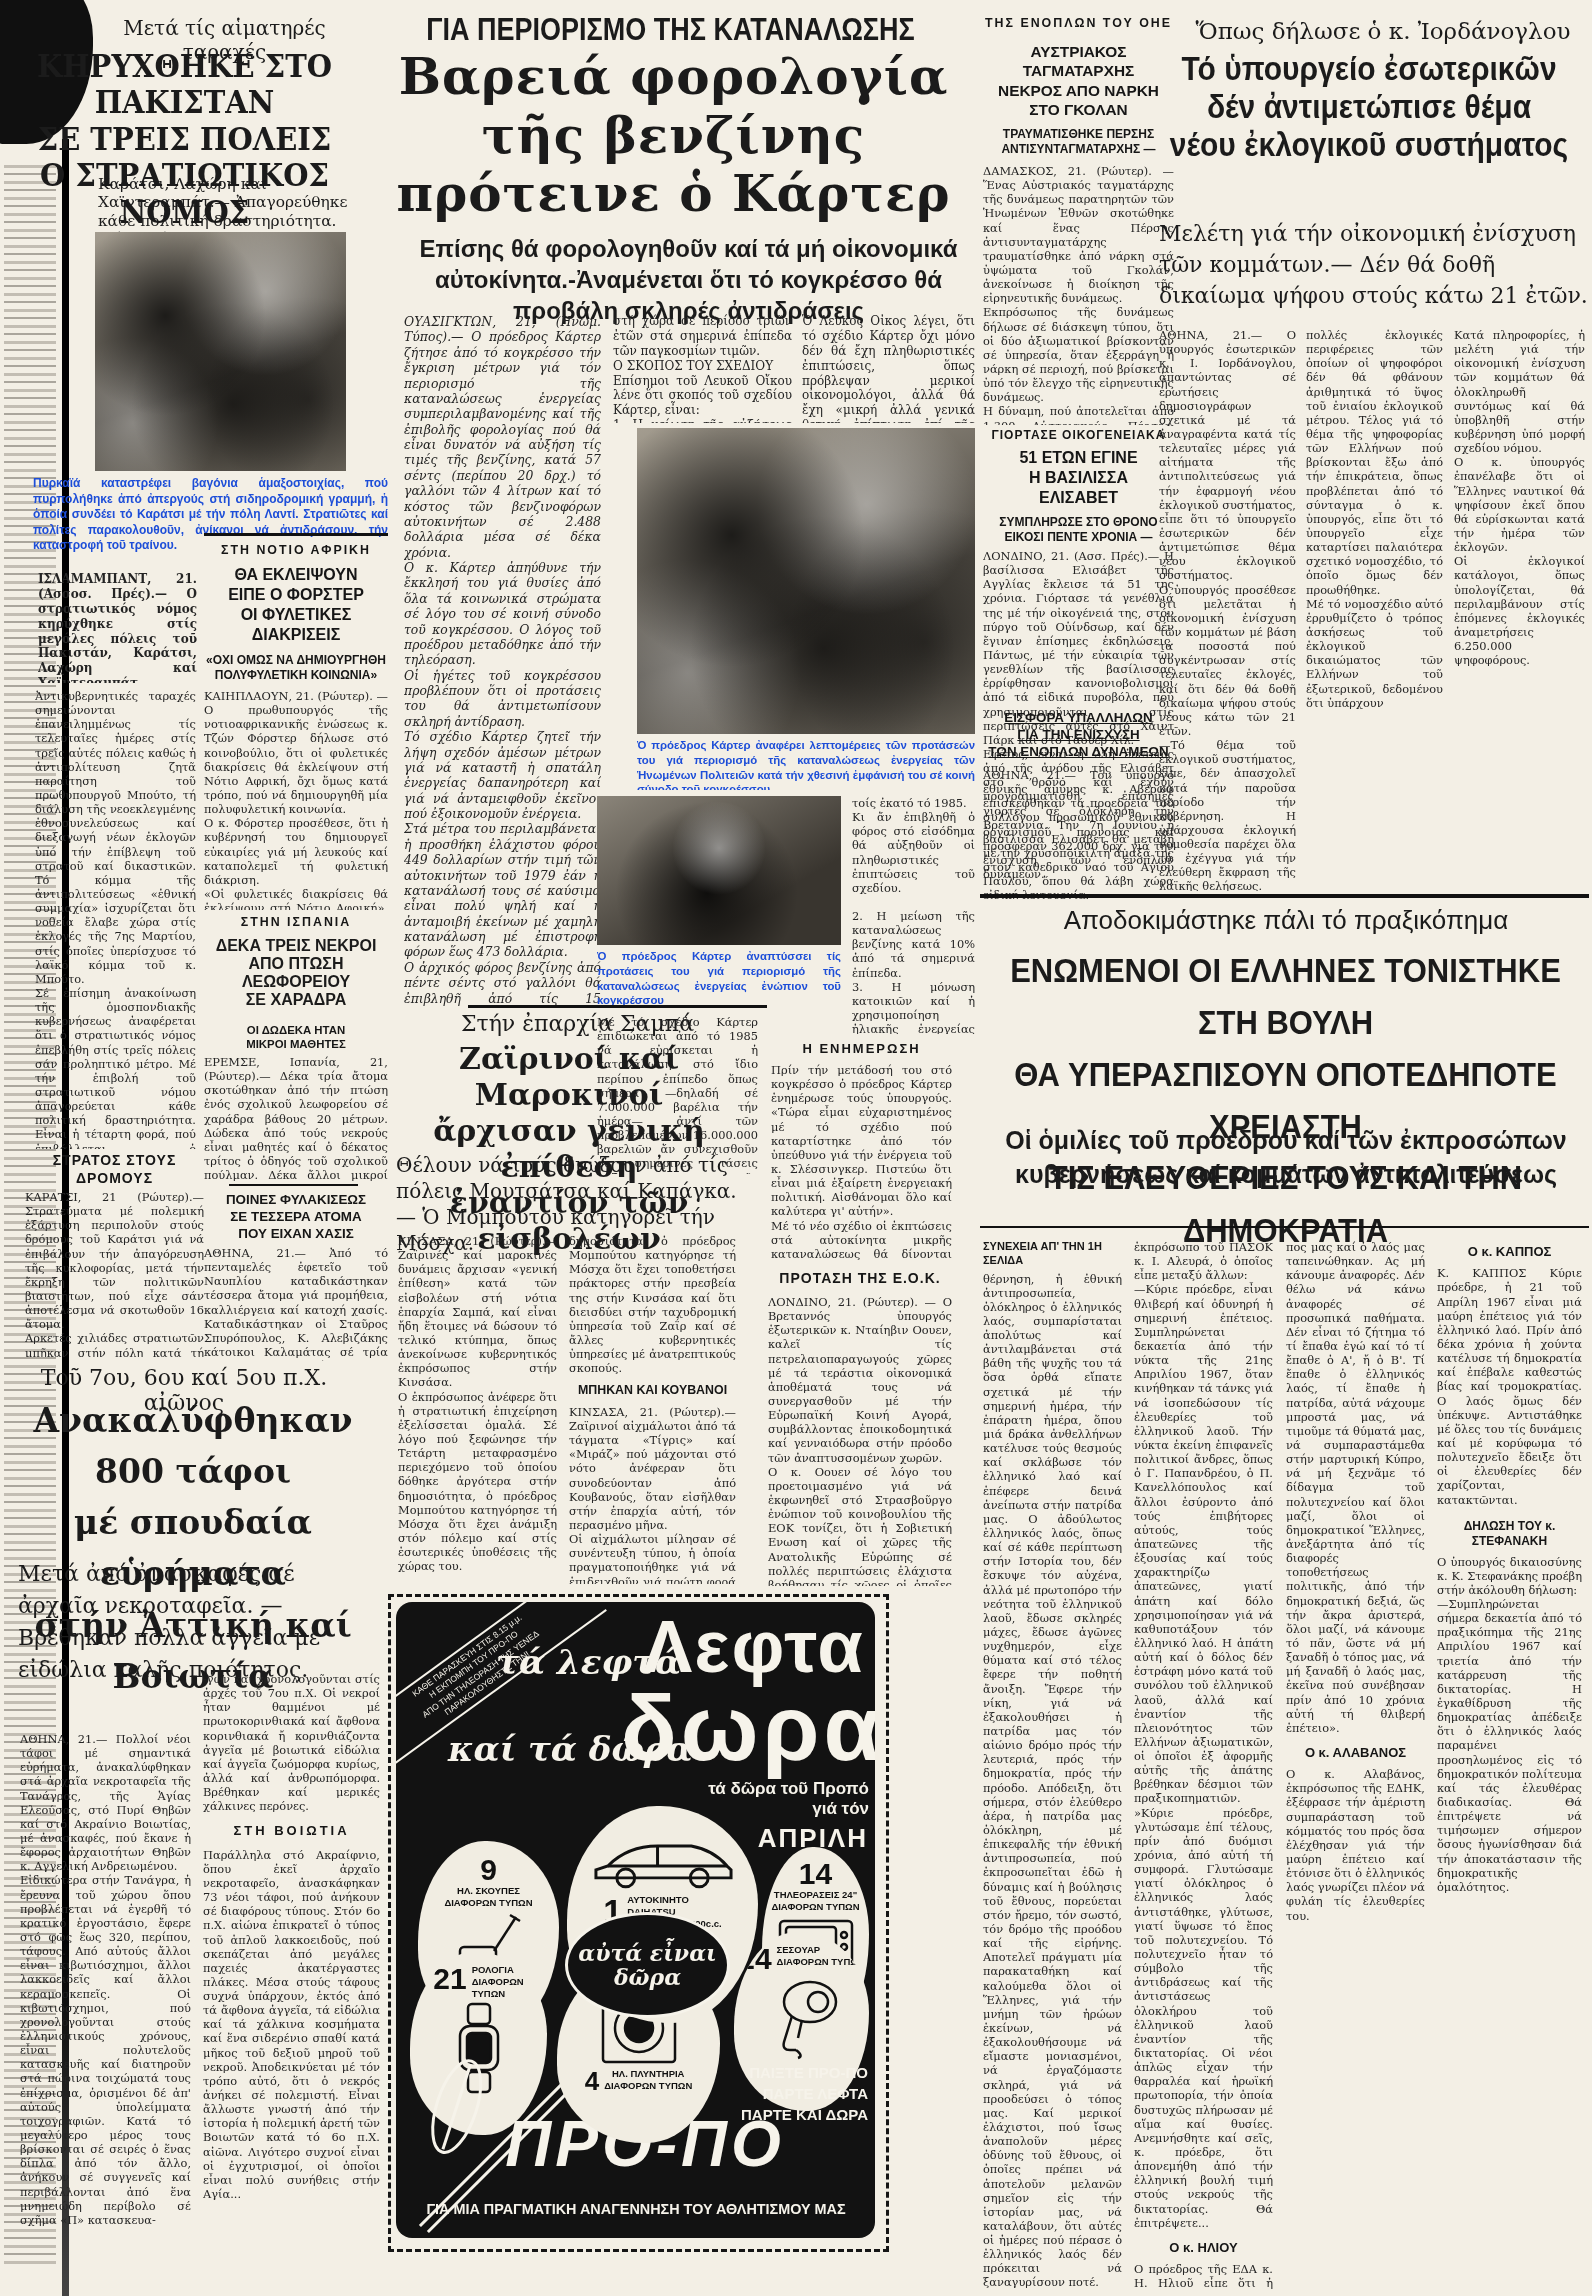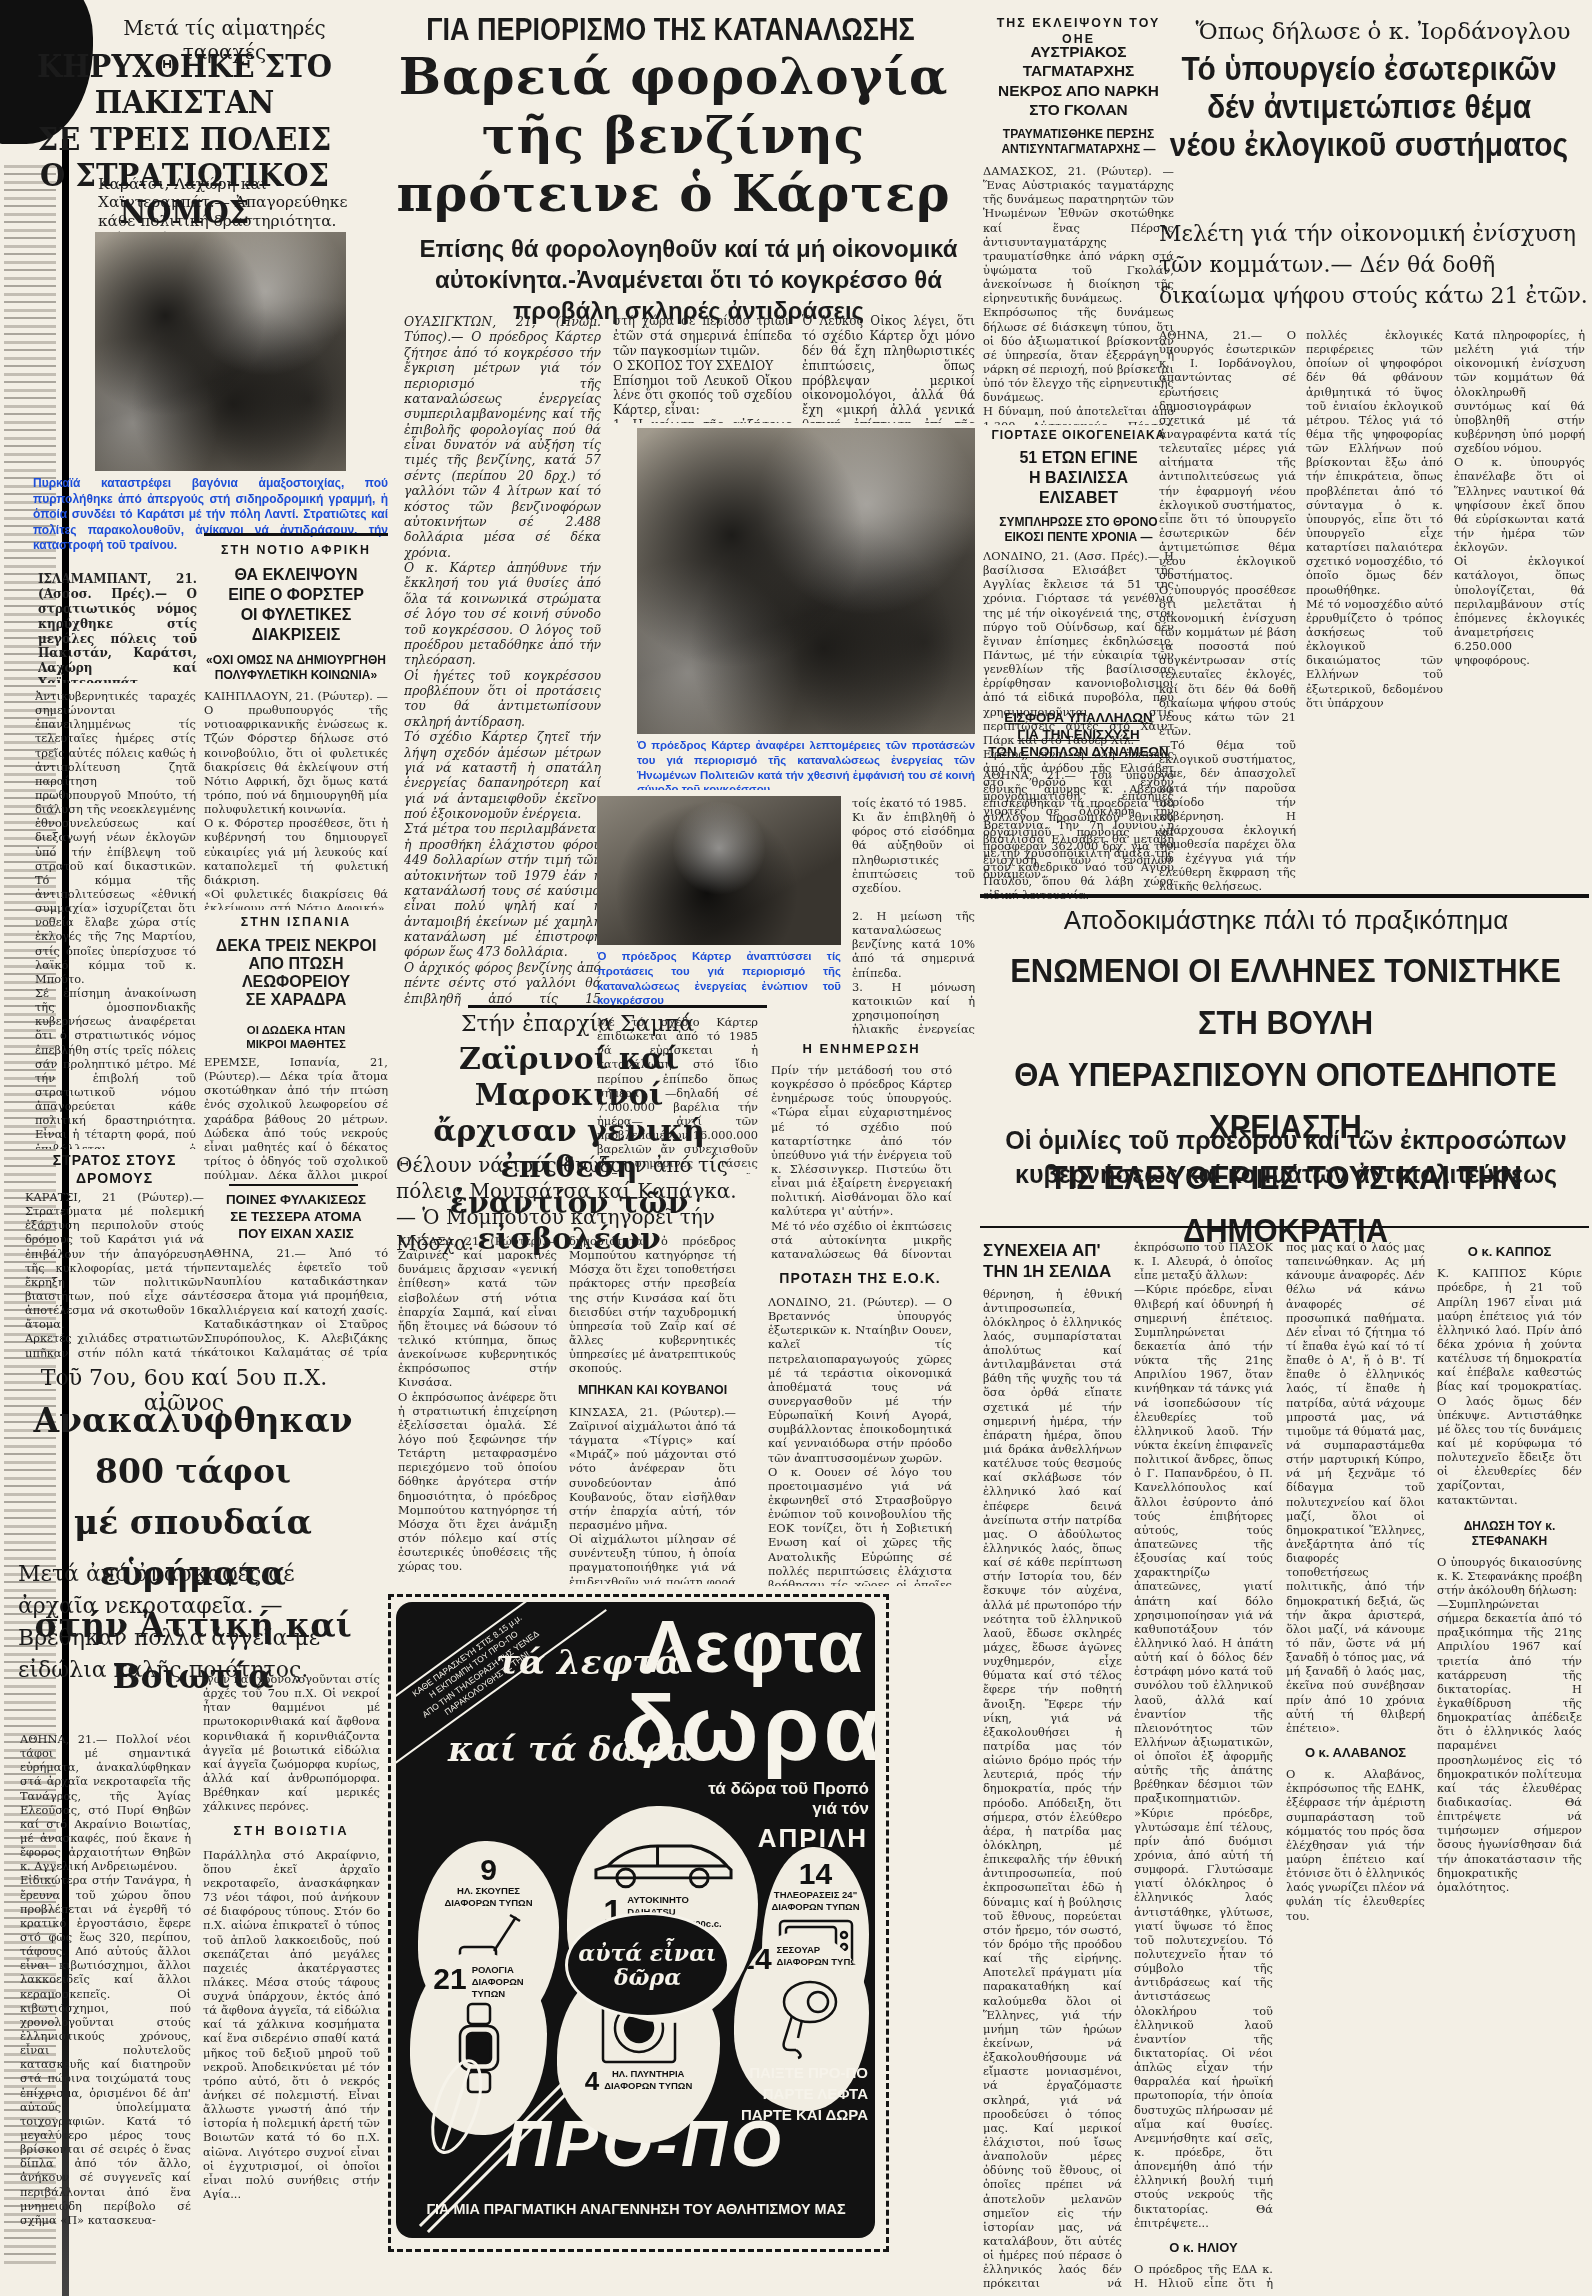--- a/index.html
+++ b/index.html
@@ -123,21 +123,21 @@
   <div class="ab b" style="left:852px;top:796px;width:123px;height:111px;">τοίς ἑκατό τό 1985.
 Κι ἄν ἐπιβληθῆ ὁ φόρος στό εἰσόδημα θά αὐξηθοῦν οἱ πληθωριστικές ἐπιπτώσεις τοῦ σχεδίου.</div>
   <div class="ab b" style="left:852px;top:909px;width:123px;height:125px;">2. Η μείωση τῆς καταναλώσεως βενζίνης κατά 10% ἀπό τά σημερινά ἐπίπεδα.
 3. Η μόνωση κατοικιῶν καί ἡ χρησιμοποίηση ἡλιακῆς ἐνεργείας σέ 2,5 ἑκατομμύρια σπίτια ἕως τό ἔτος 1985.</div>
   <div class="ab b" style="left:597px;top:1015px;width:161px;height:159px;">Μέ τό σχέδιο Κάρτερ ἐπιδιώκεται ἀπό τό 1985 νά εὑρίσκεται ἡ κατανάλωση στό ἴδιο περίπου ἐπίπεδο ὅπως σήμερα —δηλαδή σέ 7.000.000 βαρέλια τήν ἡμέρα— ἀντί τῶν προβλεπομένων 16.000.000 βαρελιῶν ἄν συνεχισθοῦν οἱ σημερινές τάσεις αὐξήσεως τῆς καταναλώσεως.</div>
   <div class="ab shd" style="left:771px;top:1041px;width:181px;font-size:13px;letter-spacing:2px;">Η ΕΝΗΜΕΡΩΣΗ</div>
   <div class="ab b" style="left:771px;top:1063px;width:181px;height:199px;">Πρίν τήν μετάδοσή του στό κογκρέσσο ὁ πρόεδρος Κάρτερ ἐνημέρωσε τούς ὑπουργούς. «Τώρα εἶμαι εὐχαριστημένος μέ τό σχέδιο πού καταρτίστηκε ἀπό τόν ὑπεύθυνο γιά τήν ἐνέργεια τοῦ κ. Σλέσσινγκερ. Πιστεύω ὅτι εἶναι μιά ἐξαίρετη ἐνεργειακή πολιτική. Αἰσθάνομαι ὅλο καί καλύτερα γι' αὐτήν».
 Μέ τό νέο σχέδιο οἱ ἐκπτώσεις στά αὐτοκίνητα μικρῆς καταναλώσεως θά δίνονται καί στά ξένα αὐτοκίνητα μόνο ὕστερα ἀπό συμφωνία τῶν χωρῶν παραγωγῆς μέ τίς Ηνωμένες Πολιτεῖες. Τά ἠλεκτρικά αὐτοκίνητα θά ἔχουν τίς μέγιστες ἐκπτώσεις.
 Ἔτσι ἕνα αὐτοκίνητο πού καίει τό λίτρο στά 12 χιλιόμετρα, στά ἐφετεινά μοντέλα θά ἔχη ἔκπτωση 359 δολλάρια στήν τιμή του. Ἕνα αὐτοκίνητο πού καίει τό λίτρο στά 15 χιλιόμετρα θά ἔχη ἔκπτωση 473 δολλάρια.</div>
 
-  <div class="ab shd" style="left:983px;top:16px;width:191px;font-size:12.4px;letter-spacing:2px;">ΤΗΣ ΕΚΛΕΙΨΟΥΝ ΤΟΥ ΟΗΕ</div>
+  <div class="ab shd" style="left:983px;top:16px;width:191px;font-size:12.4px;letter-spacing:2px;">ΤΗΣ ΕΝΟΠΛΩΝ ΤΟΥ ΟΗΕ</div>
   <div class="ab shd" style="left:983px;top:42px;width:191px;font-size:15.4px;">ΑΥΣΤΡΙΑΚΟΣ
 ΤΑΓΜΑΤΑΡΧΗΣ
 ΝΕΚΡΟΣ ΑΠΟ ΝΑΡΚΗ
 ΣΤΟ ΓΚΟΛΑΝ</div>
   <div class="ab shd" style="left:983px;top:127px;width:191px;font-size:12px;">ΤΡΑΥΜΑΤΙΣΘΗΚΕ ΠΕΡΣΗΣ
 ΑΝΤΙΣΥΝΤΑΓΜΑΤΑΡΧΗΣ —</div>
   <div class="ab b" style="left:983px;top:164px;width:191px;height:261px;">ΔΑΜΑΣΚΟΣ, 21. (Ρώυτερ). — Ἕνας Αὐστριακός ταγματάρχης τῆς δυνάμεως παρατηρητῶν τῶν Ἡνωμένων Ἐθνῶν σκοτώθηκε καί ἕνας Πέρσης ἀντισυνταγματάρχης τραυματίσθηκε ἀπό νάρκη στά ὑψώματα τοῦ Γκολάν, ἀνεκοίνωσε ἡ διοίκηση τῆς εἰρηνευτικῆς δυνάμεως.
 Εκπρόσωπος τῆς δυνάμεως δήλωσε σέ διάσκεψη τύπου, ὅτι οἱ δύο ἀξιωματικοί βρίσκονταν σέ ὑπηρεσία, ὅταν ἐξερράγη ἡ νάρκη σέ περιοχή, πού βρίσκεται ὑπό τόν ἔλεγχο τῆς εἰρηνευτικῆς δυνάμεως.
 Η δύναμη, πού ἀποτελεῖται ἀπό 1.300 Αὐστριακούς, Πέρσες, Καναδούς καί Πολωνούς, παρεμβλήθηκε μεταξύ τῶν ἰσραηλινῶν καί συριακῶν δυνάμεων στό ὕψωμα μετά τόν πόλεμο τοῦ 1973.</div>
 
@@ -167,21 +167,21 @@
   <div class="ab rule" style="left:980px;top:894px;width:609px;height:4px;"></div>
   <div class="ab kick" style="left:995px;top:905px;width:582px;font-size:26px;font-family:'Liberation Sans',sans-serif;">Αποδοκιμάστηκε πάλι τό πραξικόπημα</div>
   <div class="ab hsans" style="left:981px;top:945px;width:609px;font-size:31px;line-height:1.52;transform:scaleY(1.1);transform-origin:top;">ΕΝΩΜΕΝΟΙ ΟΙ ΕΛΛΗΝΕΣ ΤΟΝΙΣΤΗΚΕ ΣΤΗ ΒΟΥΛΗ
 ΘΑ ΥΠΕΡΑΣΠΙΣΟΥΝ ΟΠΟΤΕΔΗΠΟΤΕ ΧΡΕΙΑΣΤΗ
 ΤΙΣ ΕΛΕΥΘΕΡΙΕΣ ΤΟΥΣ ΚΑΙ ΤΗΝ ΔΗΜΟΚΡΑΤΙΑ</div>
   <div class="ab hsans" style="left:995px;top:1124px;width:582px;font-size:25px;line-height:1.35;">Οἱ ὁμιλίες τοῦ προέδρου καί τῶν ἐκπροσώπων
 κυβερνήσεως καί κομμάτων ἀντιπολιτεύσεως</div>
   <div class="ab rule" style="left:980px;top:1226px;width:609px;height:2px;"></div>
 
   <div class="ab" style="left:983px;top:1240px;width:139px;height:1051px;overflow:hidden;">
-    <div class="shd" style="font-size:17px;text-align:left;">ΣΥΝΕΧΕΙΑ ΑΠ' ΤΗΝ 1Η ΣΕΛΙΔΑ</div>
+    <div class="shd" style="font-size:11px;text-align:left;">ΣΥΝΕΧΕΙΑ ΑΠ' ΤΗΝ 1Η ΣΕΛΙΔΑ</div>
     <div class="b" style="margin-top:4px;">θέρνηση, ἡ ἐθνική ἀντιπροσωπεία, ὁλόκληρος ὁ ἑλληνικός λαός, συμπαρίσταται ἀπολύτως καί ἀντιλαμβάνεται στά βάθη τῆς ψυχῆς του τά ὅσα ὀρθά εἴπατε σχετικά μέ τήν σημερινή ἡμέρα, τήν ἐπάρατη ἡμέρα, ὅπου μιά δράκα ἀνθελλήνων κατέλυσε τούς θεσμούς καί σκλάβωσε τόν ἑλληνικό λαό καί ἐπέφερε δεινά ἀνείπωτα στήν πατρίδα μας. Ο ἀδούλωτος ἑλληνικός λαός, ὅπως καί σέ κάθε περίπτωση στήν Ιστορία του, δέν ἔσκυψε τόν αὐχένα, ἀλλά μέ πρωτοπόρο τήν νεότητα τοῦ ἑλληνικοῦ λαοῦ, ἔδωσε σκληρές μάχες, ἔδωσε ἀγῶνες νυχθημερόν, εἶχε θύματα καί στό τέλος ἔφερε τήν ποθητή ἄνοιξη. Ἔφερε τήν νίκη, γιά νά ἐξακολουθήσει ἡ πατρίδα μας τόν αἰώνιο δρόμο πρός τήν λευτεριά, πρός τήν δημοκρατία, πρός τήν πρόοδο. Απόδειξη, ὅτι σήμερα, στόν ἐλεύθερο ἀέρα, ἡ πατρίδα μας ὁλόκληρη, μέ ἐπικεφαλῆς τήν ἐθνική ἀντιπροσωπεία, πού ἐκπροσωπεῖται ἐδῶ ἡ δύναμις καί ἡ βούλησις τοῦ ἔθνους, πορεύεται στόν ἤρεμο, τόν σωστό, τόν δρόμο τῆς προόδου καί τῆς εἰρήνης. Αποτελεῖ πράγματι μία παρακαταθήκη καί καλούμεθα ὅλοι οἱ Ἕλληνες, γιά τήν μνήμη τῶν ἡρώων ἐκείνων, νά ἐξακολουθήσουμε νά εἴμαστε μονιασμένοι, νά ἐργαζόμαστε σκληρά, γιά νά προοδεύσει ὁ τόπος μας. Καί μερικοί ἐλάχιστοι, πού ἴσως ἀναπολοῦν μέρες ὀδύνης τοῦ ἔθνους, οἱ ὁποῖες πρέπει νά ἀποτελοῦν μελανῶν σημεῖον εἰς τήν ἱστορίαν μας, νά καταλάβουν, ὅτι αὐτές οἱ ἡμέρες πού πέρασε ὁ ἑλληνικός λαός δέν πρόκειται νά ξαναγυρίσουν ποτέ.</div>
   </div>
   <div class="ab" style="left:1134px;top:1240px;width:139px;height:1051px;overflow:hidden;">
     <div class="b">ἐκπρόσωπο τοῦ ΠΑΣΟΚ κ. Ι. Αλευρά, ὁ ὁποῖος εἶπε μεταξύ ἄλλων:
 —Κύριε πρόεδρε, εἶναι θλιβερή καί ὀδυνηρή ἡ σημερινή ἐπέτειος. Συμπληρώνεται δεκαετία ἀπό τήν νύκτα τῆς 21ης Απριλίου 1967, ὅταν κινήθηκαν τά τάνκς γιά νά ἰσοπεδώσουν τίς ἐλευθερίες τοῦ ἑλληνικοῦ λαοῦ. Τήν νύκτα ἐκείνη ἐπιφανεῖς πολιτικοί ἄνδρες, ὅπως ὁ Γ. Παπανδρέου, ὁ Π. Κανελλόπουλος καί ἄλλοι ἐσύροντο ἀπό τούς ἐπιβήτορες αὐτούς, τούς ἀπατεῶνες τῆς ἐξουσίας καί τούς χαρακτηρίζω ἀπατεῶνες, γιατί ἀπάτη καί δόλο χρησιμοποίησαν γιά νά καθυποτάξουν τόν ἑλληνικό λαό. Η ἀπάτη αὐτή καί ὁ δόλος δέν ἐστράφη μόνο κατά τοῦ συνόλου τοῦ ἑλληνικοῦ λαοῦ, ἀλλά καί ἐναντίον τῆς πλειονότητος τῶν Ελλήνων ἀξιωματικῶν, οἱ ὁποῖοι ἐξ ἀφορμῆς αὐτῆς τῆς ἀπάτης βρέθηκαν δέσμιοι τῶν πραξικοπηματιῶν.
 »Κύριε πρόεδρε, γλυτώσαμε ἐπί τέλους, πρίν ἀπό δυόμισι χρόνια, ἀπό αὐτή τή συμφορά. Γλυτώσαμε γιατί ὁλόκληρος ὁ ἑλληνικός λαός ἀντιστάθηκε, γλύτωσε, γιατί ὕψωσε τό ἔπος τοῦ πολυτεχνείου. Τό πολυτεχνεῖο ἦταν τό σύμβολο τῆς ἀντιδράσεως καί τῆς ἀντιστάσεως ὁλοκλήρου τοῦ ἑλληνικοῦ λαοῦ ἐναντίον τῆς δικτατορίας. Οἱ νέοι ἁπλῶς εἶχαν τήν θαρραλέα καί ἡρωϊκή πρωτοπορία, τήν ὁποία δυστυχῶς πλήρωσαν μέ αἵμα καί θυσίες. Ανεμνήσθητε καί σεῖς, κ. πρόεδρε, ὅτι ἀπονεμήθη ἀπό τήν ἑλληνική βουλή τιμή στούς νεκρούς τῆς δικτατορίας. Θά ἐπιτρέψετε...</div>
     <div class="shd" style="font-size:13px;margin:10px 0 6px;">Ο κ. ΗΛΙΟΥ</div>
     <div class="b">Ο πρόεδρος τῆς ΕΔΑ κ. Η. Ηλιοῦ εἶπε ὅτι ἡ ἐπέτειος αὐτή πρέπει νά γίνη ἀφορμή ἑνότητος ὅλων τῶν δημοκρατικῶν δυνάμεων, ὥστε νά μή ἐπανέλθουν ποτέ στόν τόπο οἱ μέρες τῆς βίας καί τῆς τρομοκρατίας. «Ὁ λαός, προσέθεσε, ἀπέδειξε ὅτι δέν λυγίζει καί ὅτι γνωρίζει νά ὑπερασπίζεται τίς ἐλευθερίες του».</div>
   </div>
   <div class="ab" style="left:1286px;top:1240px;width:139px;height:1051px;overflow:hidden;">

